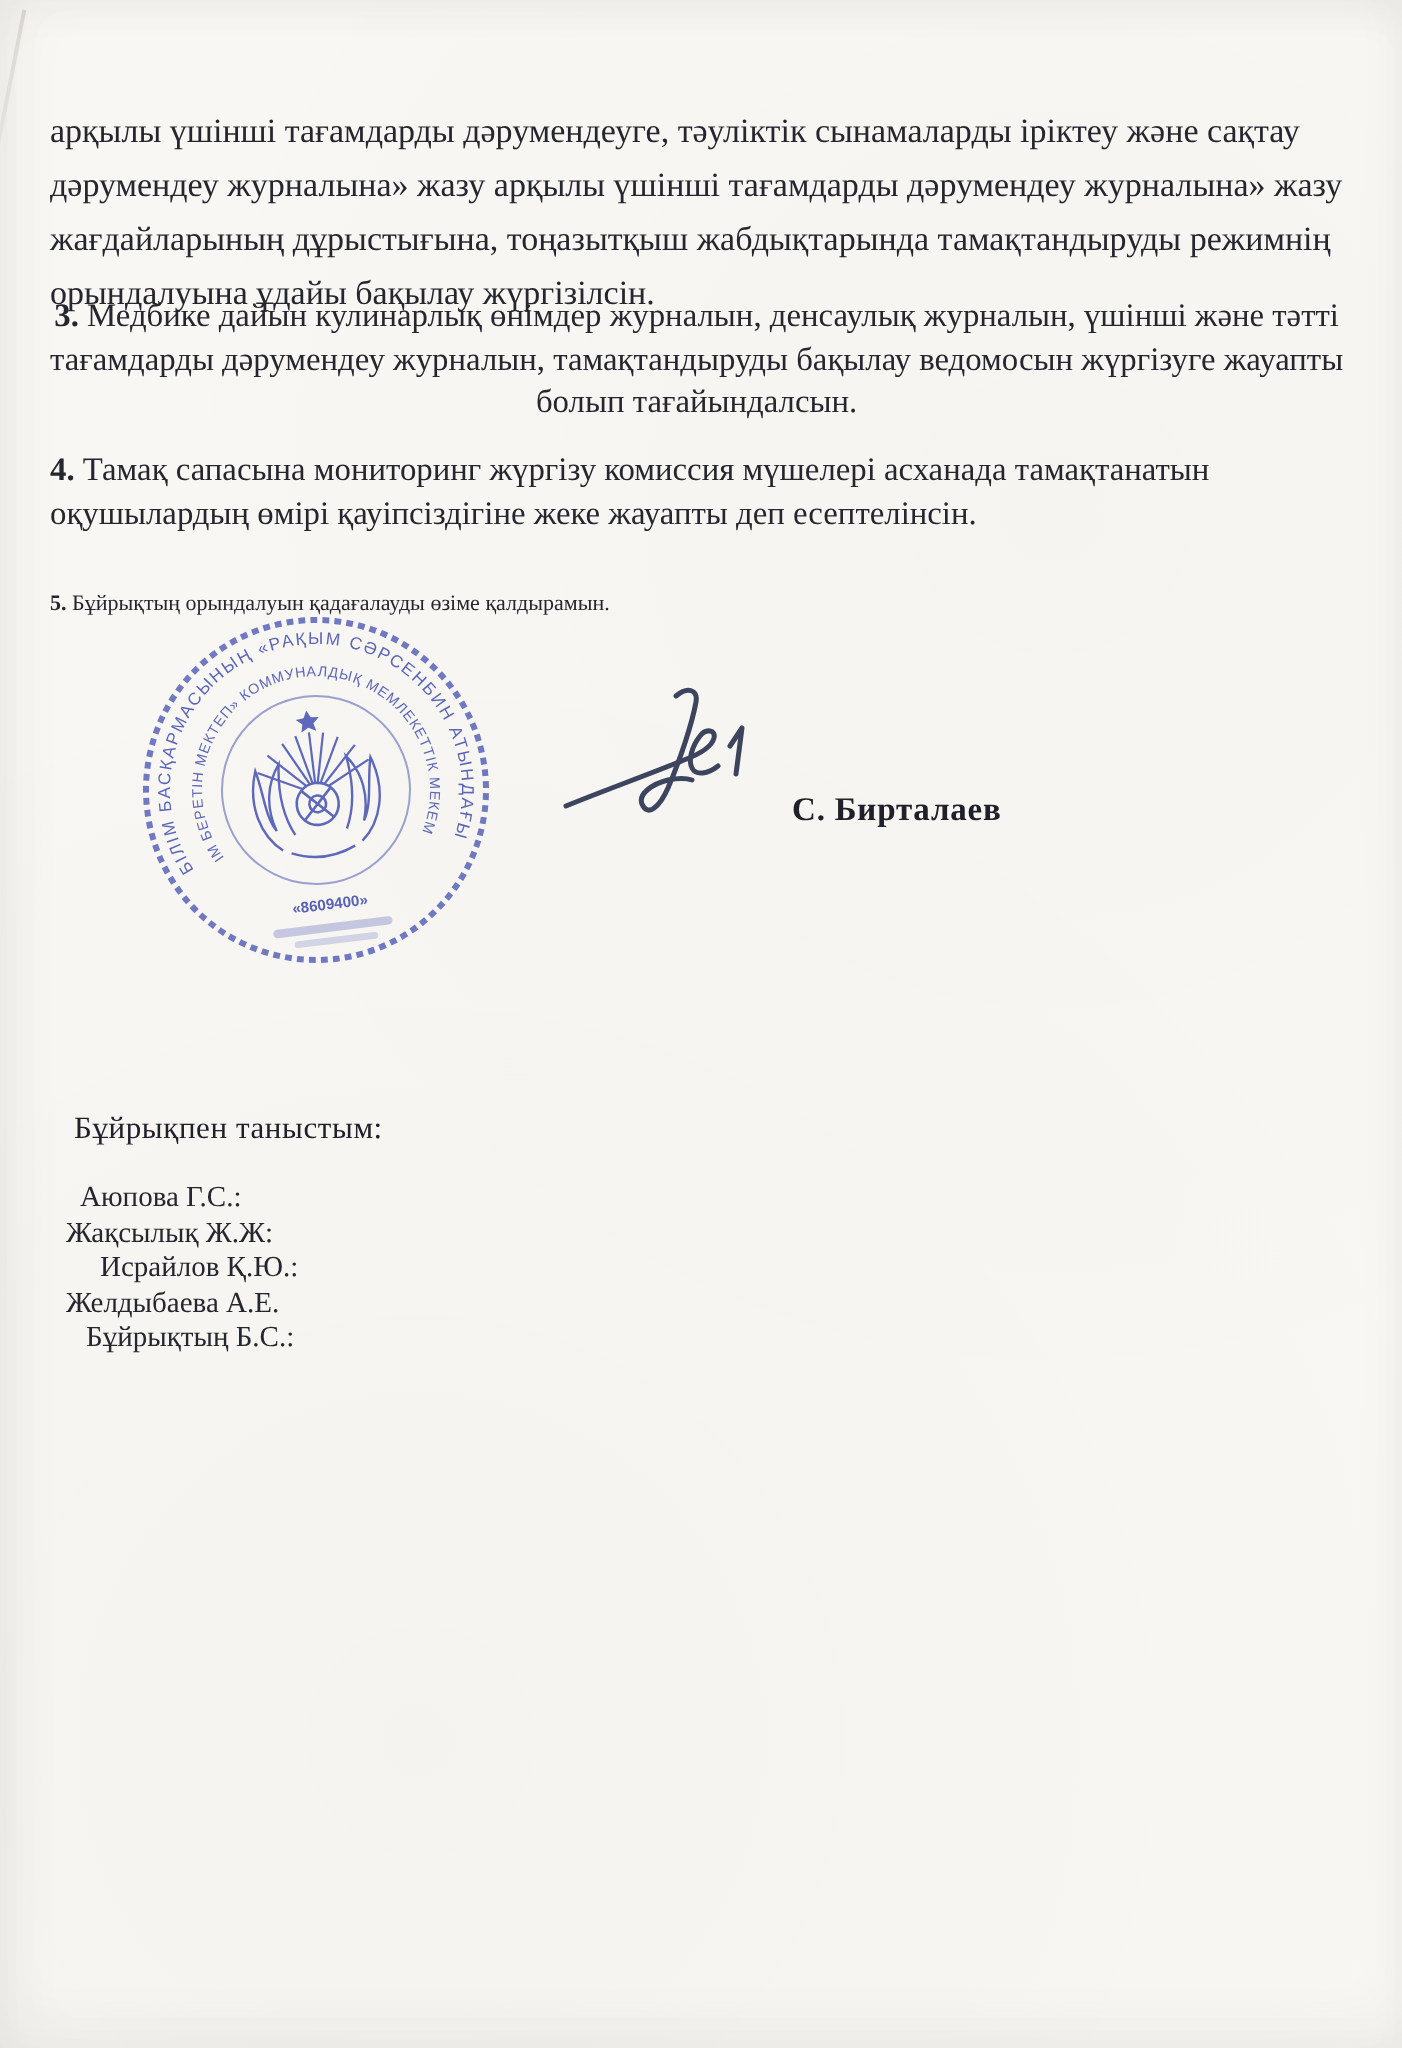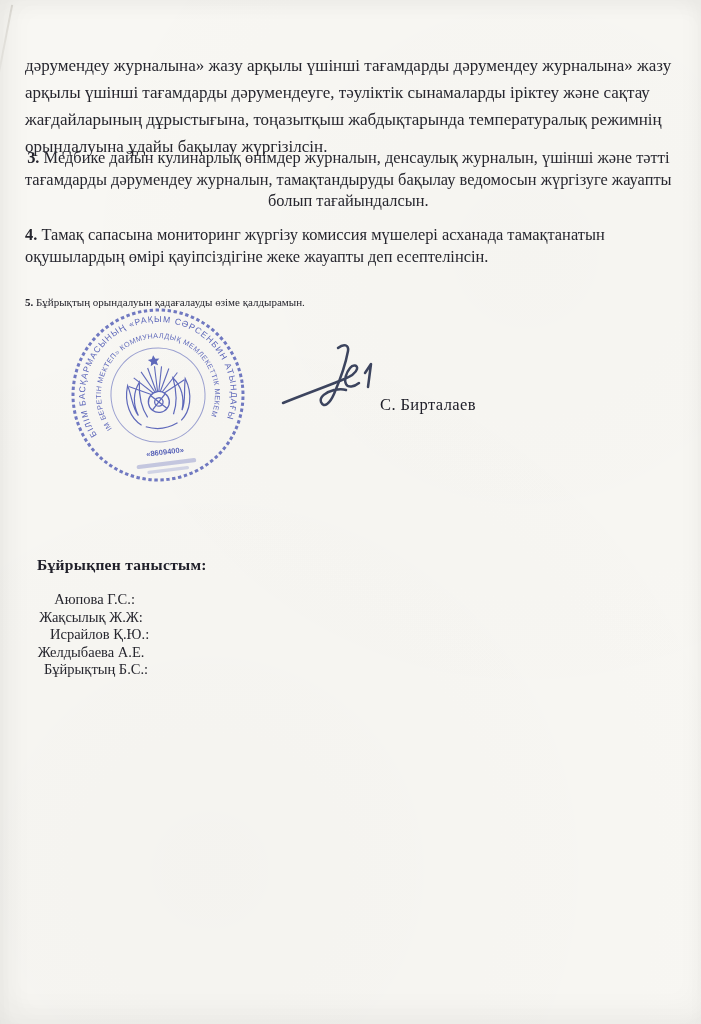--- a/index.html
+++ b/index.html
@@ -34,43 +34,43 @@
   .stamp-wrap { position:absolute; left:68px; top:305px; width:180px; height:180px;
                 transform:rotate(-7deg); z-index:1; }
   .sig-wrap   { position:absolute; left:280px; top:342px; width:105px; height:85px; z-index:2; }
 
   .role-label {
     position:absolute; left:84px; top:399px; z-index:3;
     font-size:16.5px; font-weight:bold; letter-spacing:.3px; word-spacing:5px;
     color:#1d1d26;
   }
   .signer-name {
-    position:absolute; left:380px; top:395px; z-index:3;
-    font-size:16.5px; font-weight:normal; letter-spacing:.4px; color:#20202a;
+    position:absolute; left:396px; top:395px; z-index:3;
+    font-size:16.5px; font-weight:bold; letter-spacing:.4px; color:#20202a;
   }
   .ack-heading {
     position:absolute; left:37px; top:556px;
-    font-size:15.5px; font-weight:bold; letter-spacing:.3px; color:#20202a;
+    font-size:15.5px; font-weight:normal; letter-spacing:.3px; color:#20202a;
   }
-  .names { position:absolute; left:33px; top:591px; font-size:14.5px;text-align:center; }
+  .names { position:absolute; left:33px; top:591px; font-size:14.5px; }
   .names .name-line { height:17.6px; line-height:17.6px; white-space:nowrap; }
   .names .name-line:nth-child(1){ margin-left:7px; }
   .names .name-line:nth-child(3){ margin-left:17px; }
   .names .name-line:nth-child(5){ margin-left:10px; }
 </style>
 </head>
 <body>
 
 <div class="page">
   <div class="crease"></div>
 
   <div class="para p-cont">
+    <div class="line">арқылы үшінші тағамдарды дәрумендеуге, тәуліктік сынамаларды іріктеу және сақтау</div>
     <div class="line">дәрумендеу журналына» жазу арқылы үшінші тағамдарды дәрумендеу журналына» жазу</div>
-    <div class="line">арқылы үшінші тағамдарды дәрумендеуге, тәуліктік сынамаларды іріктеу және сақтау</div>
-    <div class="line">жағдайларының дұрыстығына, тоңазытқыш жабдықтарында температуралық режимнің</div>
+    <div class="line">жағдайларының дұрыстығына, тоңазытқыш жабдықтарында тамақтандыруды режимнің</div>
     <div class="line">орындалуына ұдайы бақылау жүргізілсін.</div>
   </div>
 
   <div class="para p-i3">
     <div class="line"><span class="num">3.</span> <span>Медбике дайын кулинарлық өнімдер журналын, денсаулық журналын, үшінші және тәтті</span></div>
     <div class="line">тағамдарды дәрумендеу журналын, тамақтандыруды бақылау ведомосын жүргізуге жауапты</div>
     <div class="line">болып тағайындалсын.</div>
   </div>
 
   <div class="para p-i4">

